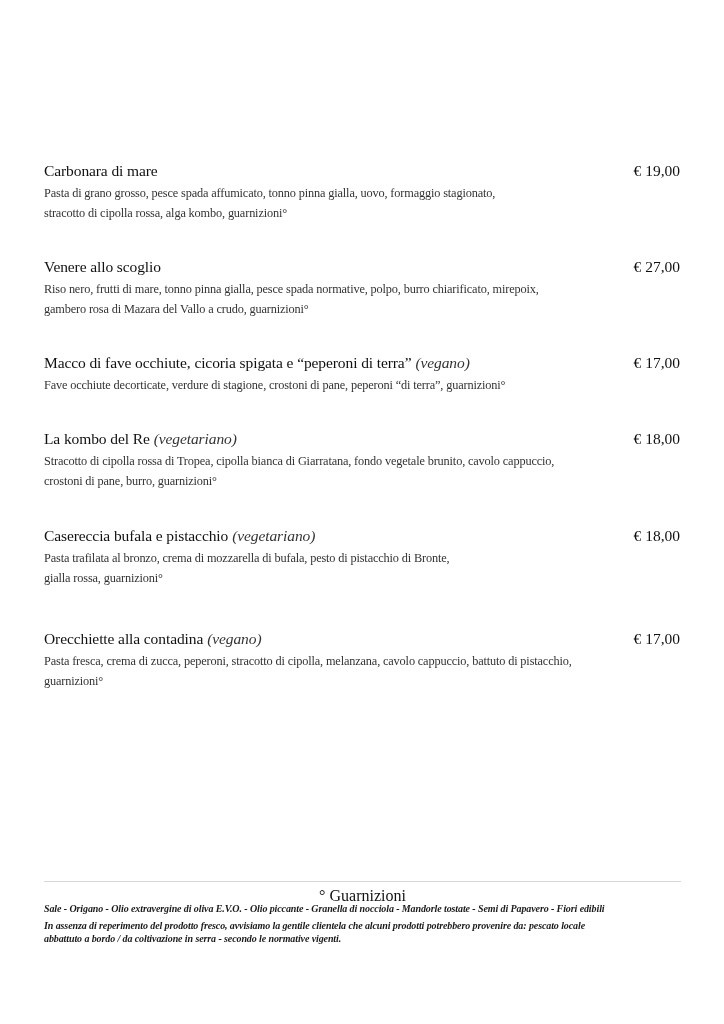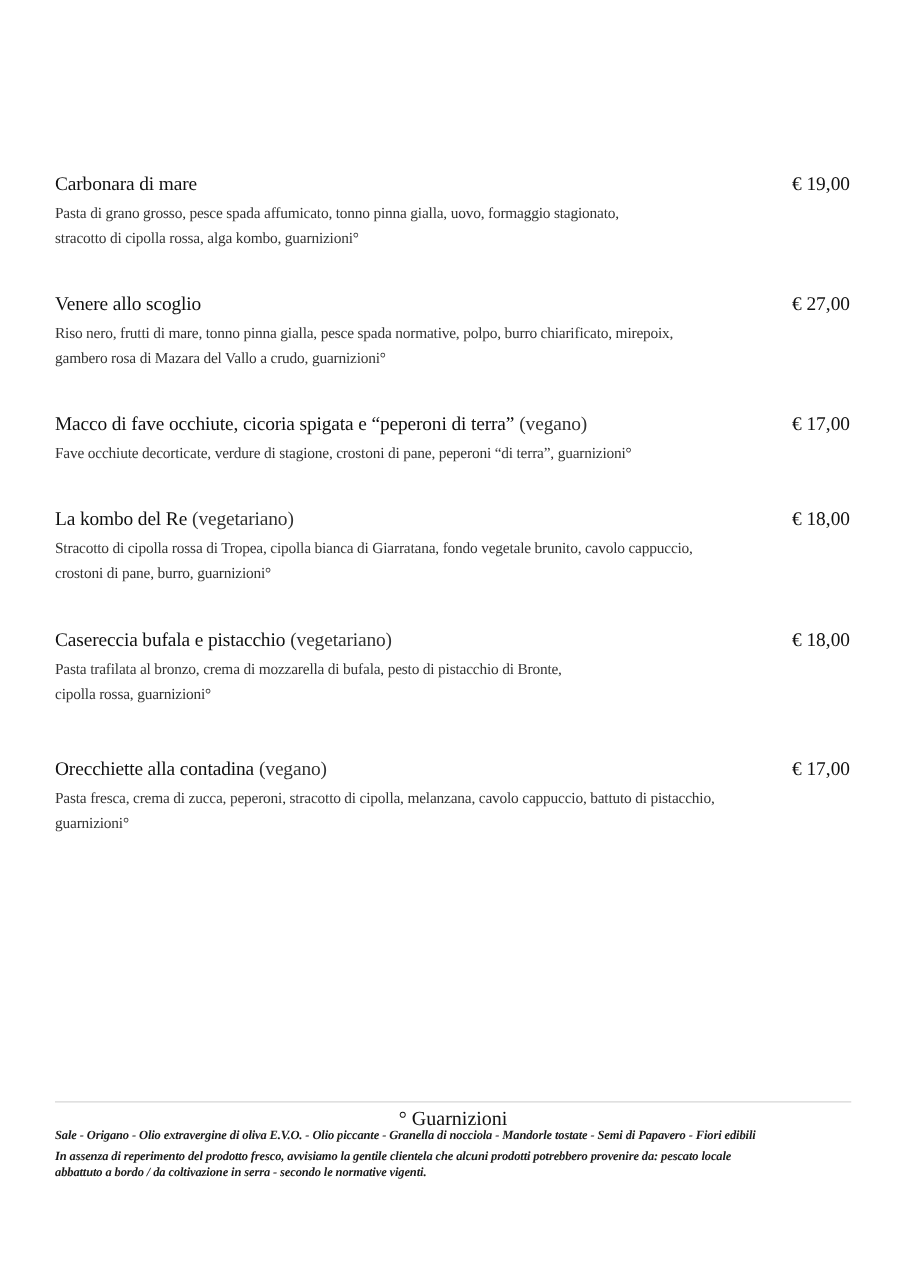--- a/index.html
+++ b/index.html
@@ -12,32 +12,34 @@
       height: 1024px;
       position: relative;
       overflow: hidden;
       font-family: "Liberation Serif", "DejaVu Serif", serif;
       color: #1a1a1a;
     }
     .menu-item {
       position: absolute;
       left: 44px;
       width: 636px;
+      margin-top: 23px;
     }
     .item-head {
       position: relative;
       height: 22px;
     }
     .item-name {
       font-size: 15.5px;
       line-height: 20px;
       color: #111;
       letter-spacing: -0.1px;
     }
     .item-tag {
+      font-style: italic;
       color: #333;
     }
     .item-price {
       position: absolute;
       right: 0;
       top: 0;
       font-size: 15.5px;
       line-height: 20px;
       color: #111;
     }
@@ -132,21 +134,21 @@
 </div>
 
 <div class="menu-item" style="top:503px;">
   <div class="item-head">
     <span class="item-name">Casereccia bufala e pistacchio</span>
     <span class="item-name item-tag">(vegetariano)</span>
     <span class="item-price">€ 18,00</span>
   </div>
   <div class="item-desc">
     <div>Pasta trafilata al bronzo, crema di mozzarella di bufala, pesto di pistacchio di Bronte,</div>
-    <div>cipolla rossa, guarnizioni°</div>
+    <div>gialla rossa, guarnizioni°</div>
   </div>
 </div>
 
 <div class="menu-item" style="top:606px;">
   <div class="item-head">
     <span class="item-name">Orecchiette alla contadina</span>
     <span class="item-name item-tag">(vegano)</span>
     <span class="item-price">€ 17,00</span>
   </div>
   <div class="item-desc">

